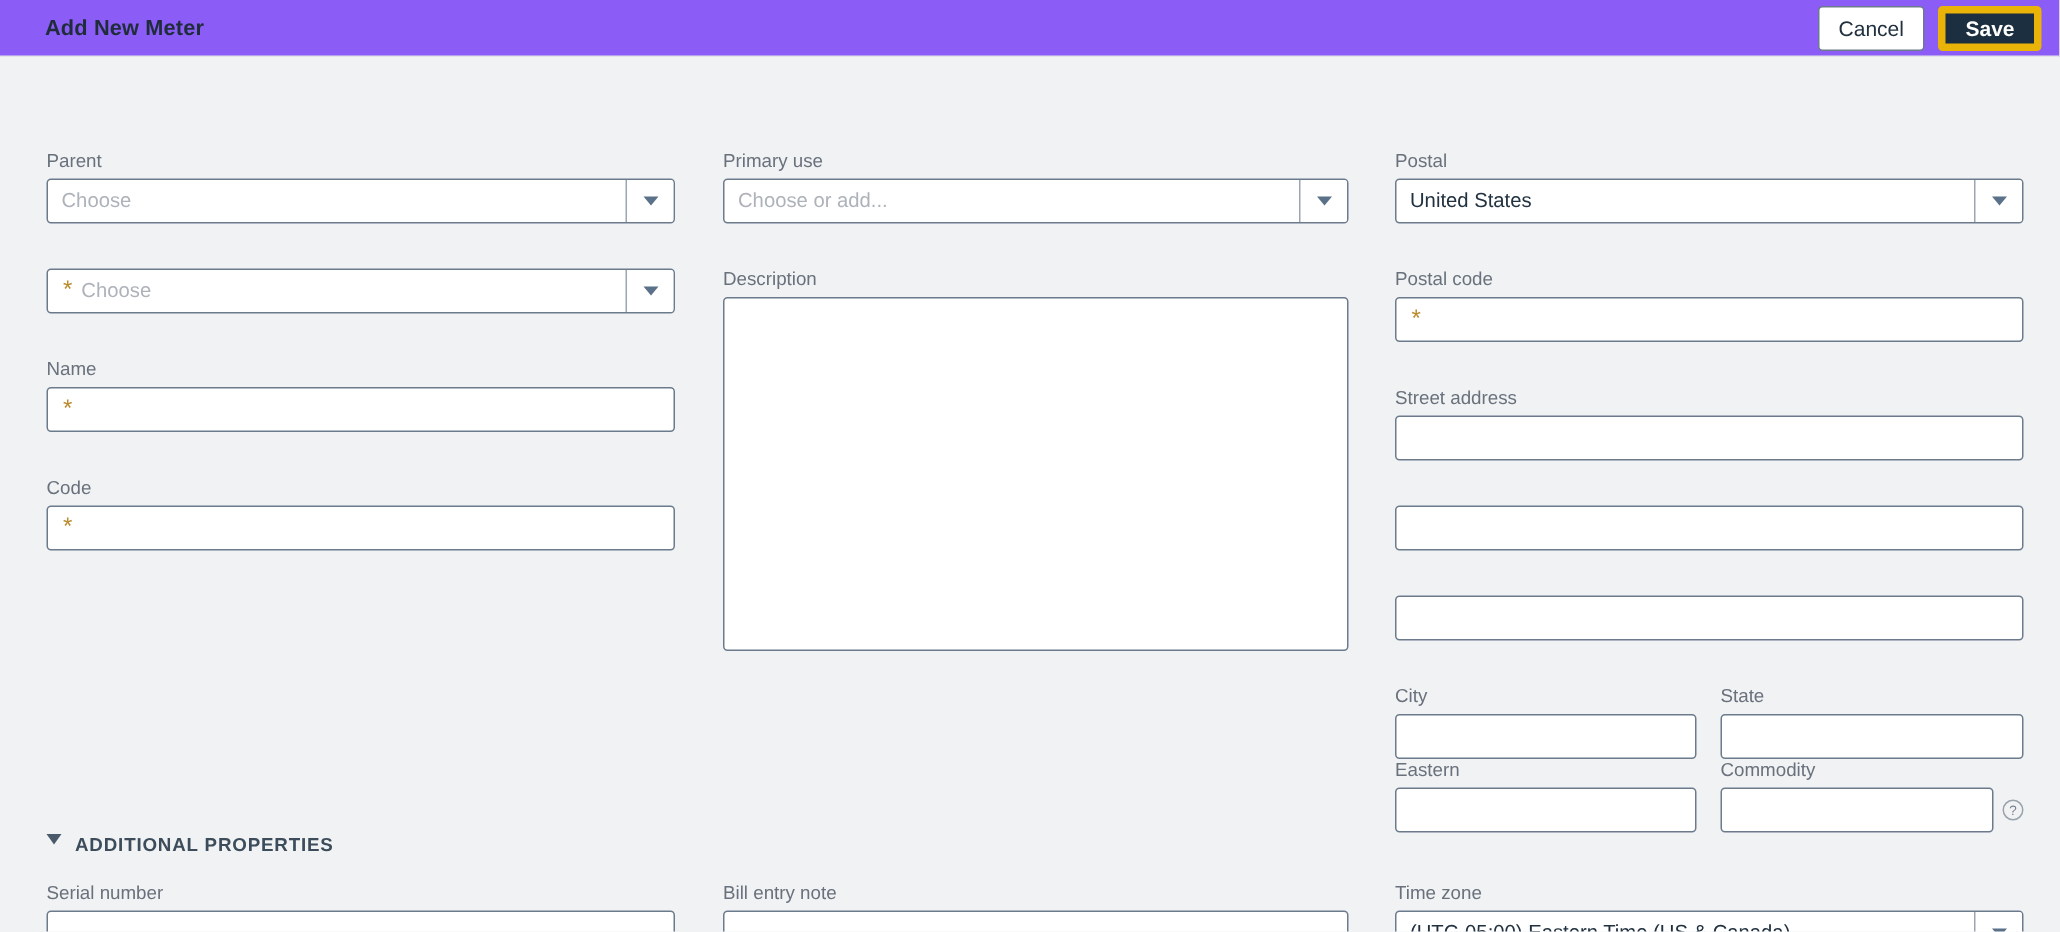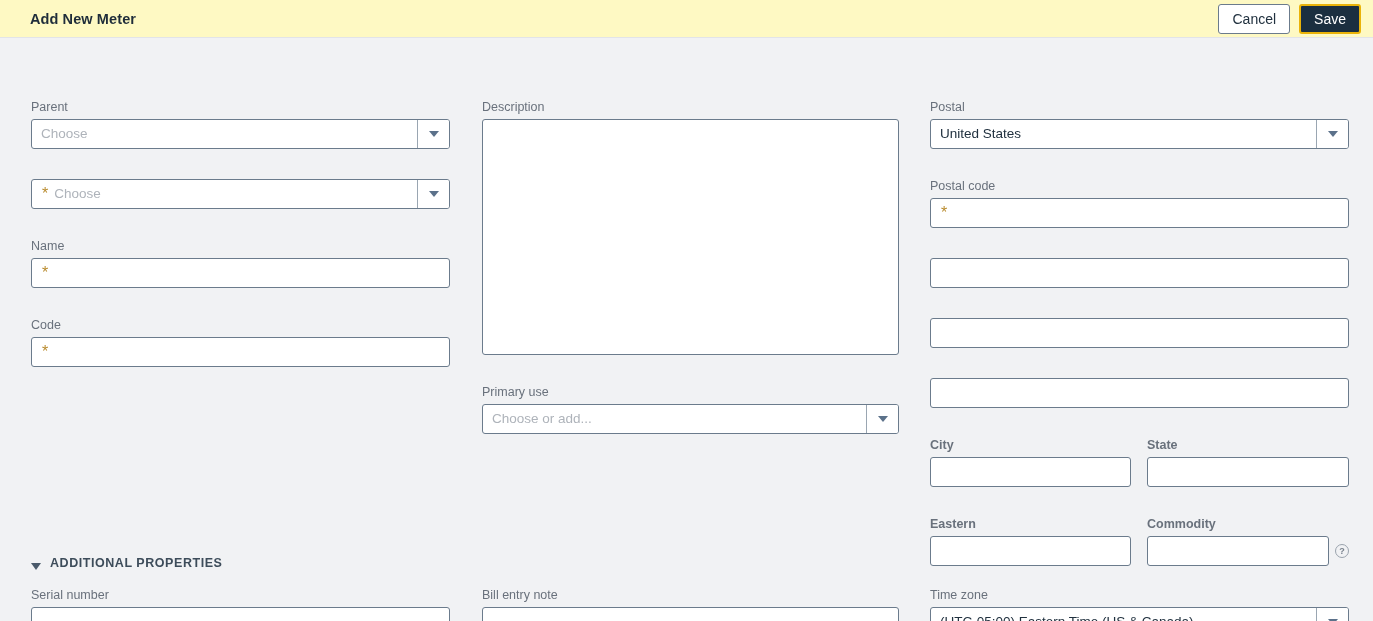--- a/index.html
+++ b/index.html
@@ -11,21 +11,21 @@
     font-family: "Liberation Sans", sans-serif;
     font-size: 13px;
     color: #2b3a47;
     overflow: hidden;
   }
 
   
   .header {
     position: relative;
     height: 38px;
-    background: #fef9c3;
+    background: #8b5cf6;
     border-bottom: 1px solid #e2e4e8;
     display: flex;
     align-items: center;
     padding: 0 12px 0 30px;
   }
   .page-title {
     font-size: 14.5px;
     font-weight: bold;
     color: #1f2d3a;
     letter-spacing: 0.1px;
@@ -48,23 +48,24 @@
     align-items: center;
     justify-content: center;
   }
   .btn-cancel {
     background: #ffffff;
     border: 1px solid #6b7b8c;
     color: #21313f;
   }
   .btn-save {
     background: #1b2f40;
-    border: 2px solid #eab308;
+    border: 5px solid #eab308;
     color: #ffffff;
     min-width: 52px;
+    font-weight: bold;
   }
 
   
   .form-body {
     position: relative;
     padding: 0;
   }
   .col {
     position: absolute;
   }
@@ -135,21 +136,21 @@
 
   .textarea-box {
     height: 236px;
     background: #ffffff;
     border: 1px solid #6b7b8c;
     border-radius: 3px;
   }
 
   
   .row2 { display: flex; gap: 16px; }
-  .row2 > .field { flex: 1; margin-bottom: 30px; font-weight: bold; }
+  .row2 > .field { flex: 1; margin-bottom: 0; }
   .row2 .half-left  { width: 201px; flex: 0 0 201px; }
   .row2 .half-right { width: 202px; flex: 0 0 202px; }
 
   .lonlat-wrap { display: flex; align-items: center; gap: 6px; }
   .lonlat-wrap .input-box { flex: 1; }
   .help-icon {
     width: 14px; height: 14px;
     flex: 0 0 14px;
     border-radius: 50%;
     border: 1px solid #9aa3ad;
@@ -160,21 +161,21 @@
     cursor: pointer;
     font-family: "Liberation Sans", sans-serif;
   }
 
   
   .addl-header {
     position: absolute;
     left: 31px;
     top: 518px;
     display: flex;
-    align-items: flex-end;
+    align-items: flex-start;
     gap: 9px;
     cursor: pointer;
   }
   .chevron {
     width: 0; height: 0;
     border-left: 5.5px solid transparent;
     border-right: 5.5px solid transparent;
     border-top: 7px solid #4a5a6b;
   }
   .addl-title {
@@ -237,34 +238,34 @@
         <span class="req-star">*</span>
         <div class="txt with-star"></div>
       </div>
     </div>
 
   </div>
 
   <div class="col col-mid">
 
     <div class="field">
+      <label class="field-label">Primary use</label>
+      <div class="input-box">
+        <div class="txt placeholder">Choose or add...</div>
+        <div class="dd-btn">
+          <span class="caret"></span>
+        </div>
+      </div>
+    </div>
+
+    <div class="field">
       <label class="field-label">Description</label>
       <div class="textarea-box"></div>
     </div>
 
-    <div class="field">
-      <label class="field-label">Primary use</label>
-      <div class="input-box">
-        <div class="txt placeholder">Choose or add...</div>
-        <div class="dd-btn">
-          <span class="caret"></span>
-        </div>
-      </div>
-    </div>
-
   </div>
 
   <div class="col col-right">
 
     <div class="field">
       <label class="field-label">Postal</label>
       <div class="input-box">
         <div class="txt">United States</div>
         <div class="dd-btn">
           <span class="caret"></span>
@@ -274,20 +275,21 @@
 
     <div class="field">
       <label class="field-label">Postal code</label>
       <div class="input-box">
         <span class="req-star">*</span>
         <div class="txt with-star"></div>
       </div>
     </div>
 
     <div class="field">
+      <label class="field-label">Street address</label>
       <div class="input-box">
         <div class="txt"></div>
       </div>
     </div>
 
     <div class="field">
       <div class="input-box">
         <div class="txt"></div>
       </div>
     </div>

